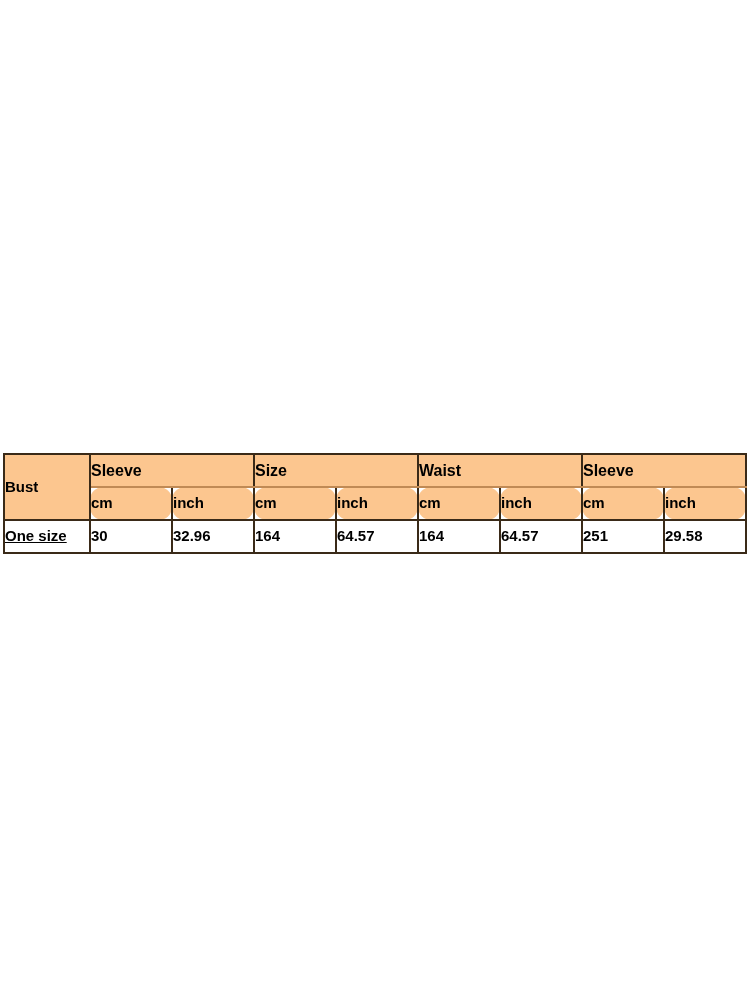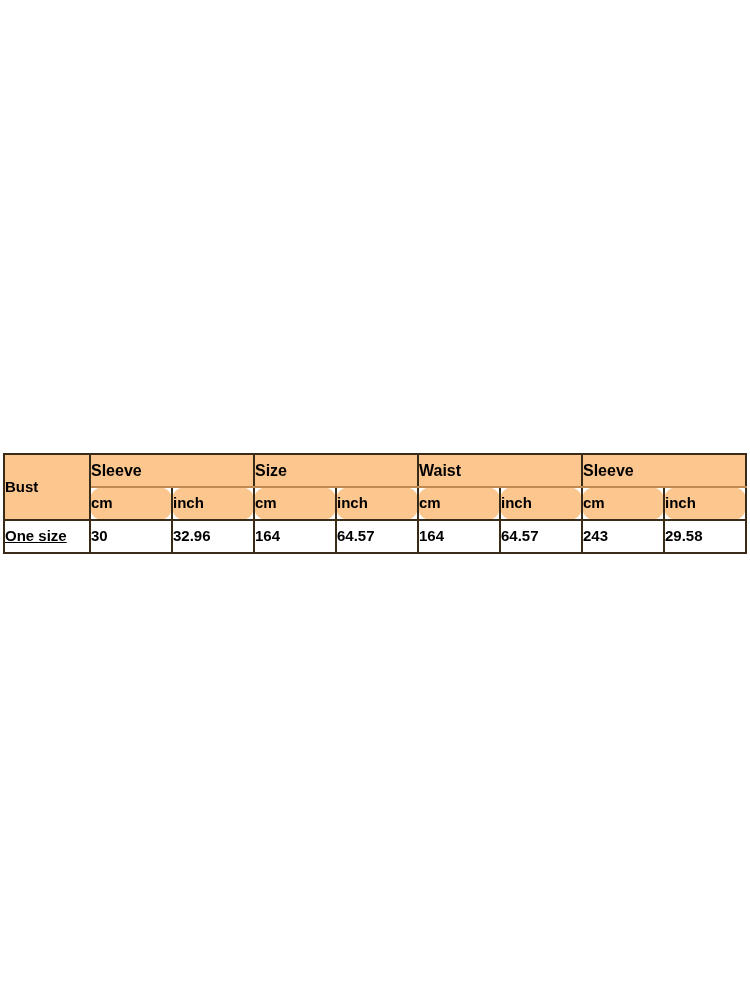--- a/index.html
+++ b/index.html
@@ -103,18 +103,18 @@
         <th class="unit col-unit">inch</th>
       </tr>
       <tr class="data-row">
         <td class="size-label">One size</td>
         <td>30</td>
         <td>32.96</td>
         <td>164</td>
         <td>64.57</td>
         <td>164</td>
         <td>64.57</td>
-        <td>243</td>
+        <td>251</td>
         <td>29.58</td>
       </tr>
     </tbody>
   </table>
 </div>
 
 </body></html>

